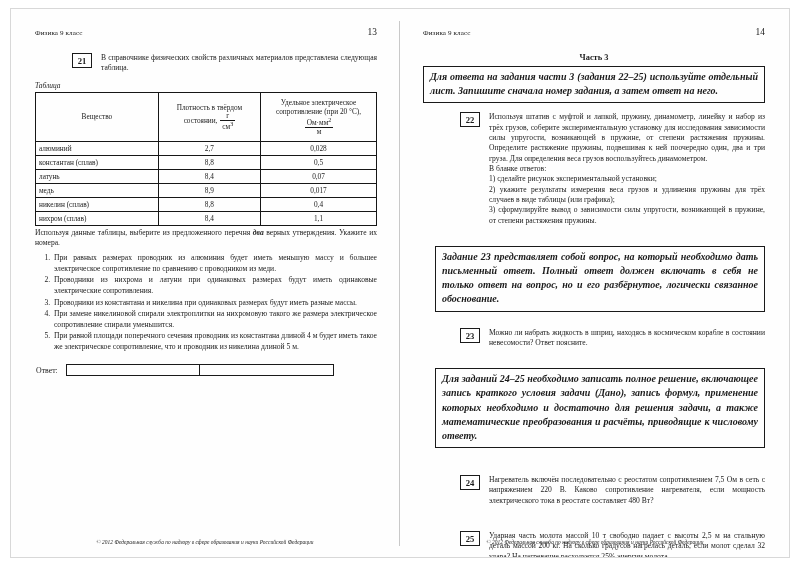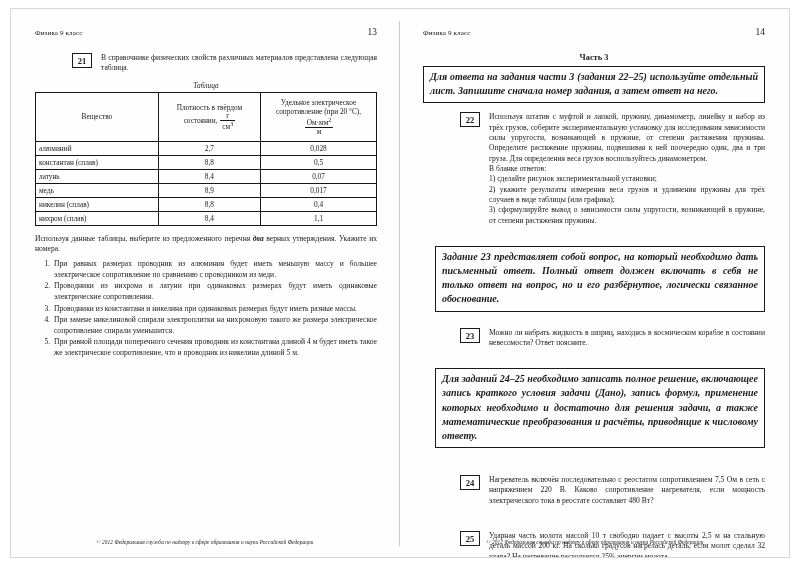--- a/index.html
+++ b/index.html
@@ -78,21 +78,21 @@
     flex: 1 1 auto;
     font-size: 7.6px;
     line-height: 1.36;
     text-align: justify;
     text-justify: inter-word;
   }
   .task-body p { margin: 0; }
 
   
   .tbl-caption {
-    text-align: center;
+    text-align: left;
     font-style: italic;
     font-size: 7.4px;
     margin: 4px 0 2px 0;
   }
   table.data {
     border-collapse: collapse;
     width: 100%;
     font-size: 7.3px;
   }
   table.data th, table.data td {
@@ -267,32 +267,39 @@
           <td class="val">0,4</td>
         </tr>
         <tr>
           <td class="name">нихром (сплав)</td>
           <td class="val">8,4</td>
           <td class="val">1,1</td>
         </tr>
       </tbody>
     </table>
 
-    <div class="task-body" style="margin-top:8px;">
+    <div class="task-body" style="margin-top:2px;">
       <p><span>Используя данные таблицы, выберите из предложенного перечня </span><b><i>два</i></b><span> верных утверждения. Укажите их номера.</span></p>
     </div>
 
     <ol class="choices">
       <li>При равных размерах проводник из алюминия будет иметь меньшую массу и большее электрическое сопротивление по сравнению с проводником из меди.</li>
       <li>Проводники из нихрома и латуни при одинаковых размерах будут иметь одинаковые электрические сопротивления.</li>
       <li>Проводники из константана и никелина при одинаковых размерах будут иметь разные массы.</li>
       <li>При замене никелиновой спирали электроплитки на нихромовую такого же размера электрическое сопротивление спирали уменьшится.</li>
       <li>При равной площади поперечного сечения проводник из константана длиной 4 м будет иметь такое же электрическое сопротивление, что и проводник из никелина длиной 5 м.</li>
     </ol>
 
+    <div class="answer-row">
+      <span class="answer-label">Ответ:</span>
+      <span class="answer-box">
+        <span class="answer-cell"></span>
+        <span class="answer-cell"></span>
+      </span>
+    </div>
 
     <div class="footer">
       <span class="it nowrap">© 2012 Федеральная служба по надзору в сфере образования и науки Российской Федерации</span>
     </div>
   </div>
 
   <div class="page page-right">
 
     <div class="pg-header">
       <span class="subject">Физика  9 класс</span>

